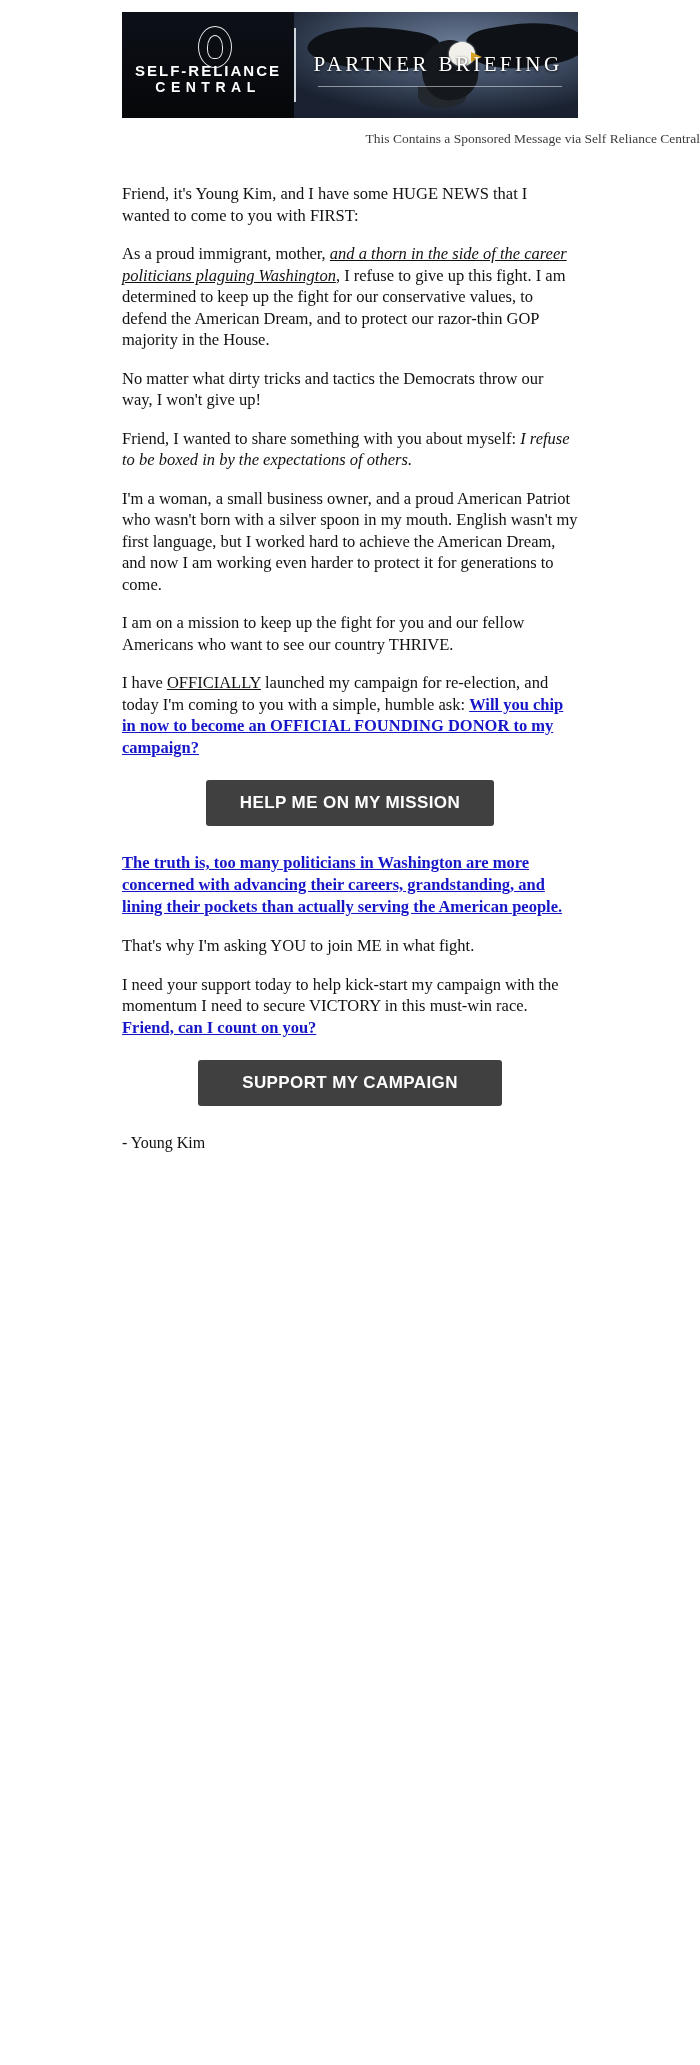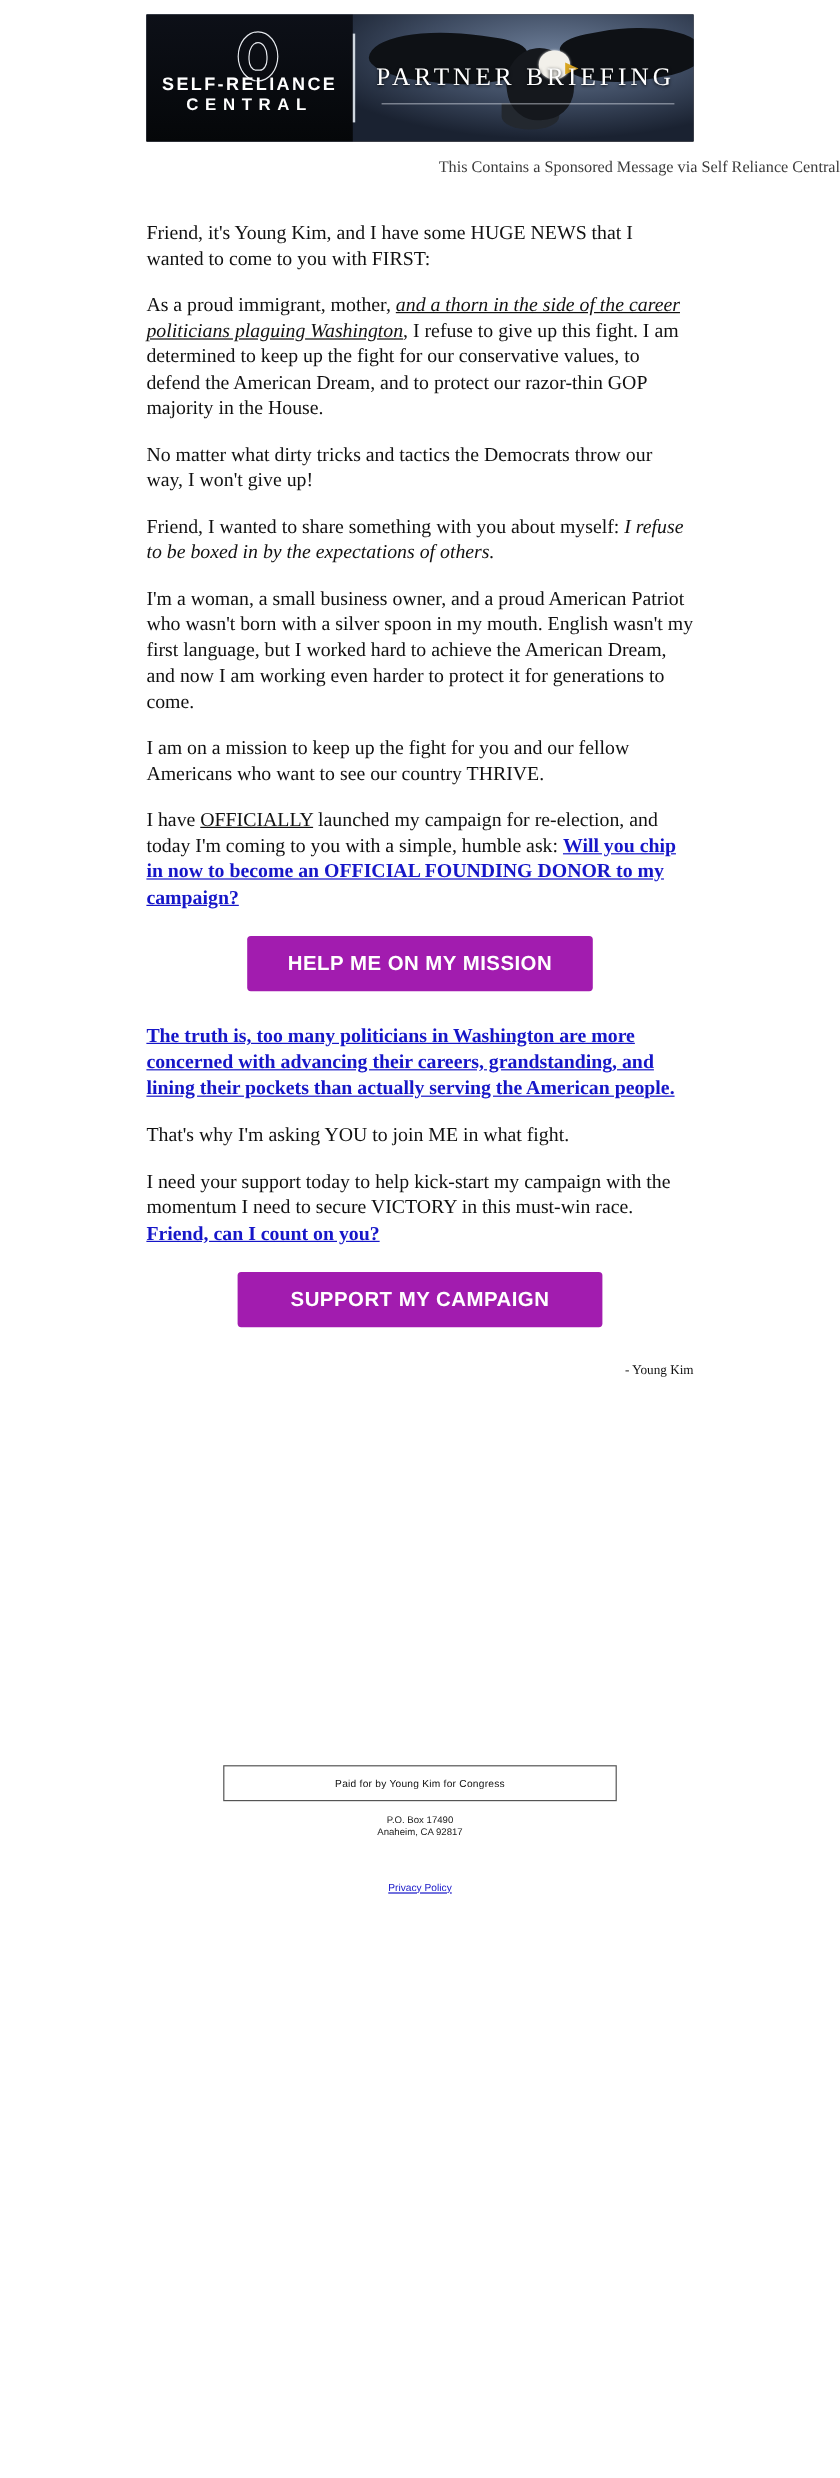--- a/index.html
+++ b/index.html
@@ -204,37 +204,36 @@
     line-height: 22px;
   }
 
   
   .cta-wrap {
     text-align: center;
     margin: 22px 0 26px 0;
   }
   .cta {
     display: inline-block;
-    background: #a21caf;
+    background: #404040;
     color: #ffffff;
     font-family: "Liberation Sans", sans-serif;
     font-size: 17px;
     font-weight: bold;
     letter-spacing: .4px;
     padding: 13px 34px;
     border: none;
     border-radius: 3px;
     cursor: pointer;
   }
   .cta-wide { padding: 13px 44px; }
 
   .signoff {
     margin-top: 22px;
-    font-size: 11px;
-    text-align: right;
+    font-size: 16px;
   }
 
   
   .footer {
     width: 456px;
     margin: 0 auto;
     padding-top: 300px;
     text-align: center;
   }
   .disclaimer-box {
@@ -331,22 +330,14 @@
       <span>I need your support today to help kick-start my campaign with the momentum I need to secure VICTORY in this must-win race. </span><a class="link">Friend, can I count on you?</a>
     </p>
 
     <div class="cta-wrap">
       <button class="cta cta-wide">SUPPORT MY CAMPAIGN</button>
     </div>
 
     <p class="signoff">- Young Kim</p>
   </div>
 
-  <div class="footer">
-    <div class="disclaimer-box">Paid for by Young Kim for Congress</div>
-    <div class="address">
-      <div>P.O. Box 17490</div>
-      <div>Anaheim, CA 92817</div>
-    </div>
-    <div class="privacy">Privacy Policy</div>
-  </div>
 
 </div>
 
 </body></html>

